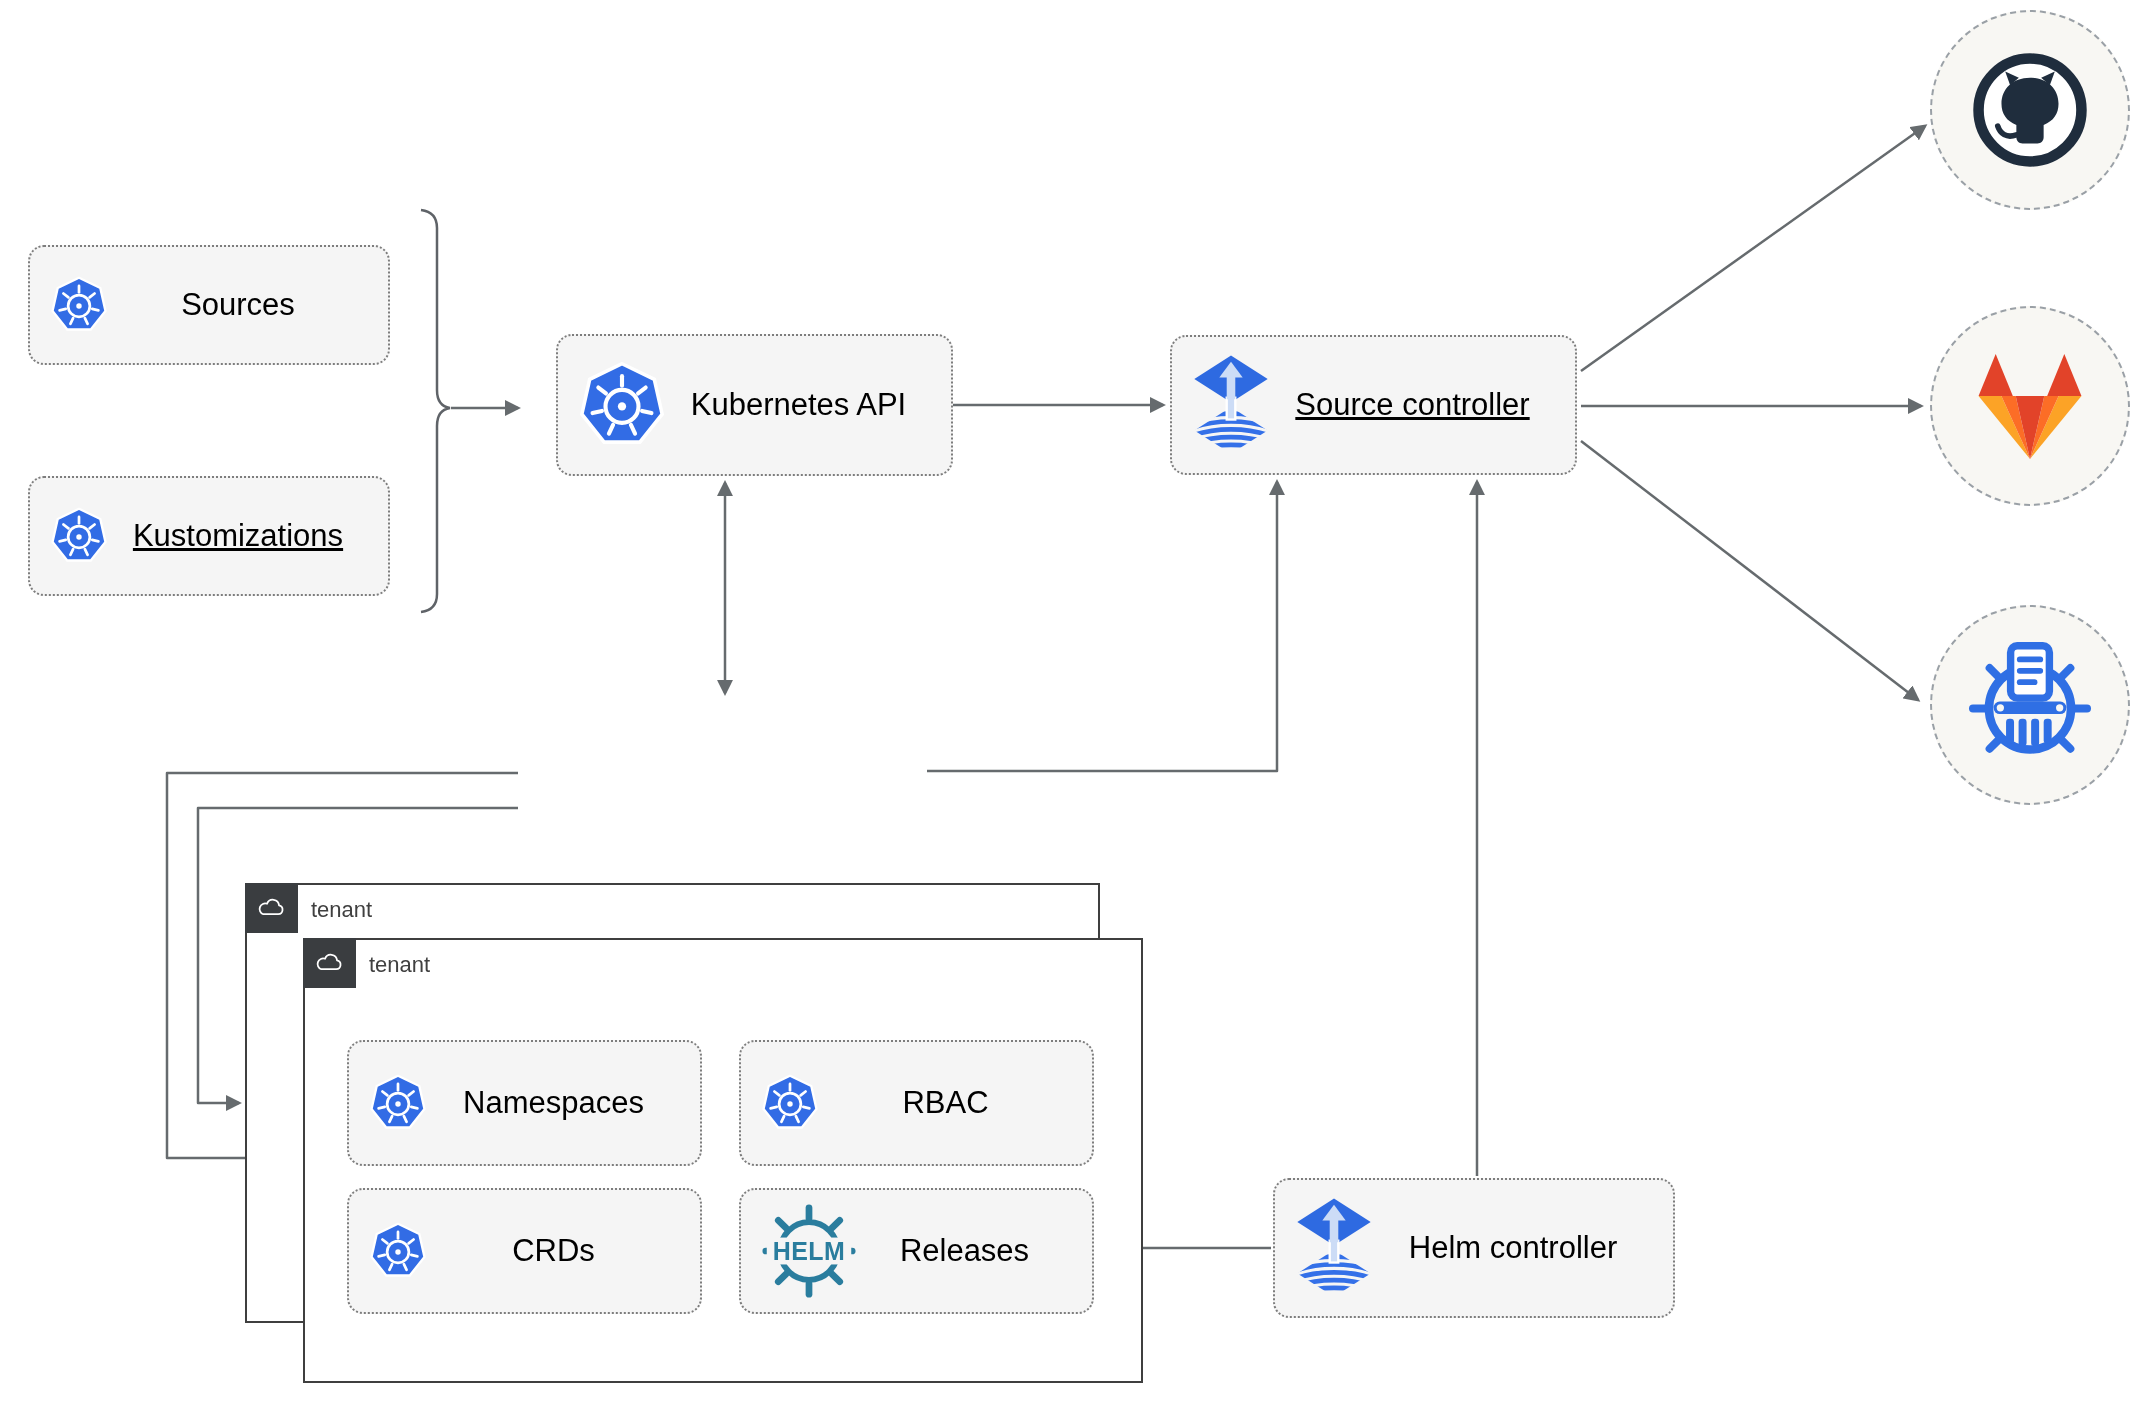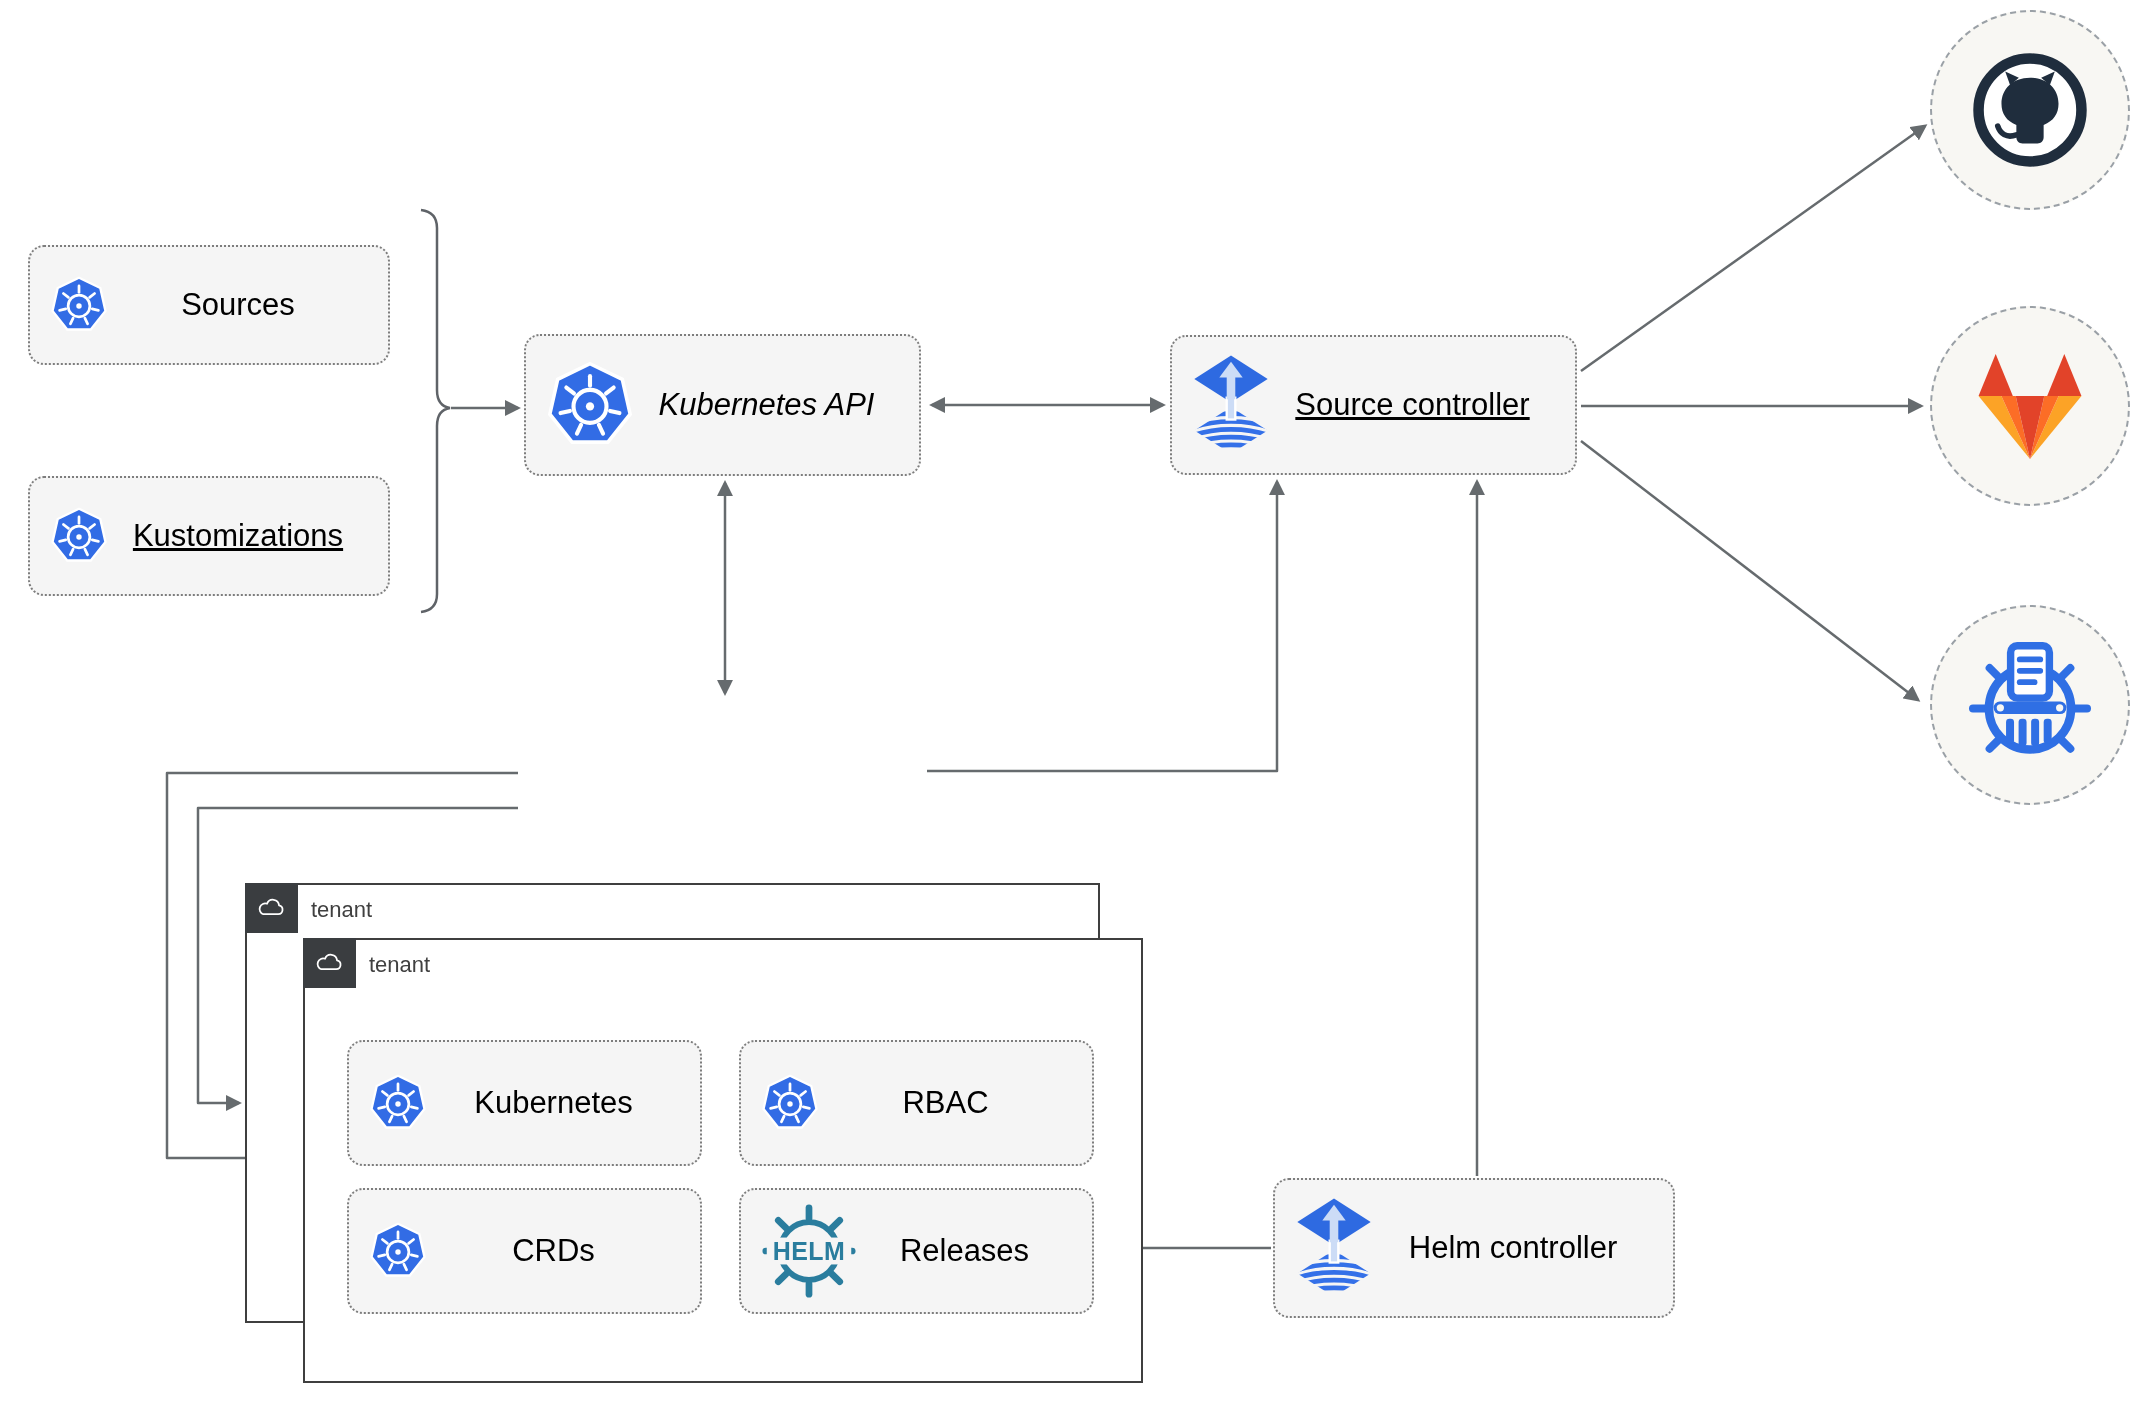--- a/index.html
+++ b/index.html
@@ -160,21 +160,21 @@
         </svg>
     </span>
     <span class="tlabel">tenant</span>
 
     <div class="node" style="left:42px;top:100px;width:355px;height:126px;">
       <span class="ic">
         <svg width="58" height="60">
             <use href="#sym-k8s"></use>
           </svg>
       </span>
-      <span class="label">Kubernetes</span>
+      <span class="label">Namespaces</span>
     </div>
     <div class="node" style="left:42px;top:248px;width:355px;height:126px;">
       <span class="ic">
         <svg width="58" height="60">
             <use href="#sym-k8s"></use>
           </svg>
       </span>
       <span class="label">CRDs</span>
     </div>
     <div class="node" style="left:434px;top:100px;width:355px;height:126px;">
@@ -218,21 +218,21 @@
 
   <div class="node" style="left:28px;top:476px;width:362px;height:120px;text-decoration:underline;">
     <span class="ic">
       <svg width="58" height="60">
           <use href="#sym-k8s"></use>
         </svg>
     </span>
     <span class="label">Kustomizations</span>
   </div>
 
-  <div class="node" style="left:524px;top:334px;width:397px;height:142px;font-style:italic;">
+  <div class="node" style="left:556px;top:334px;width:397px;height:142px;">
     <span class="ic">
       <svg width="88" height="92">
           <use href="#sym-k8s"></use>
         </svg>
     </span>
     <span class="label">Kubernetes API</span>
   </div>
 
   <div class="node" style="left:1170px;top:335px;width:407px;height:140px;text-decoration:underline;">
     <span class="ic">

